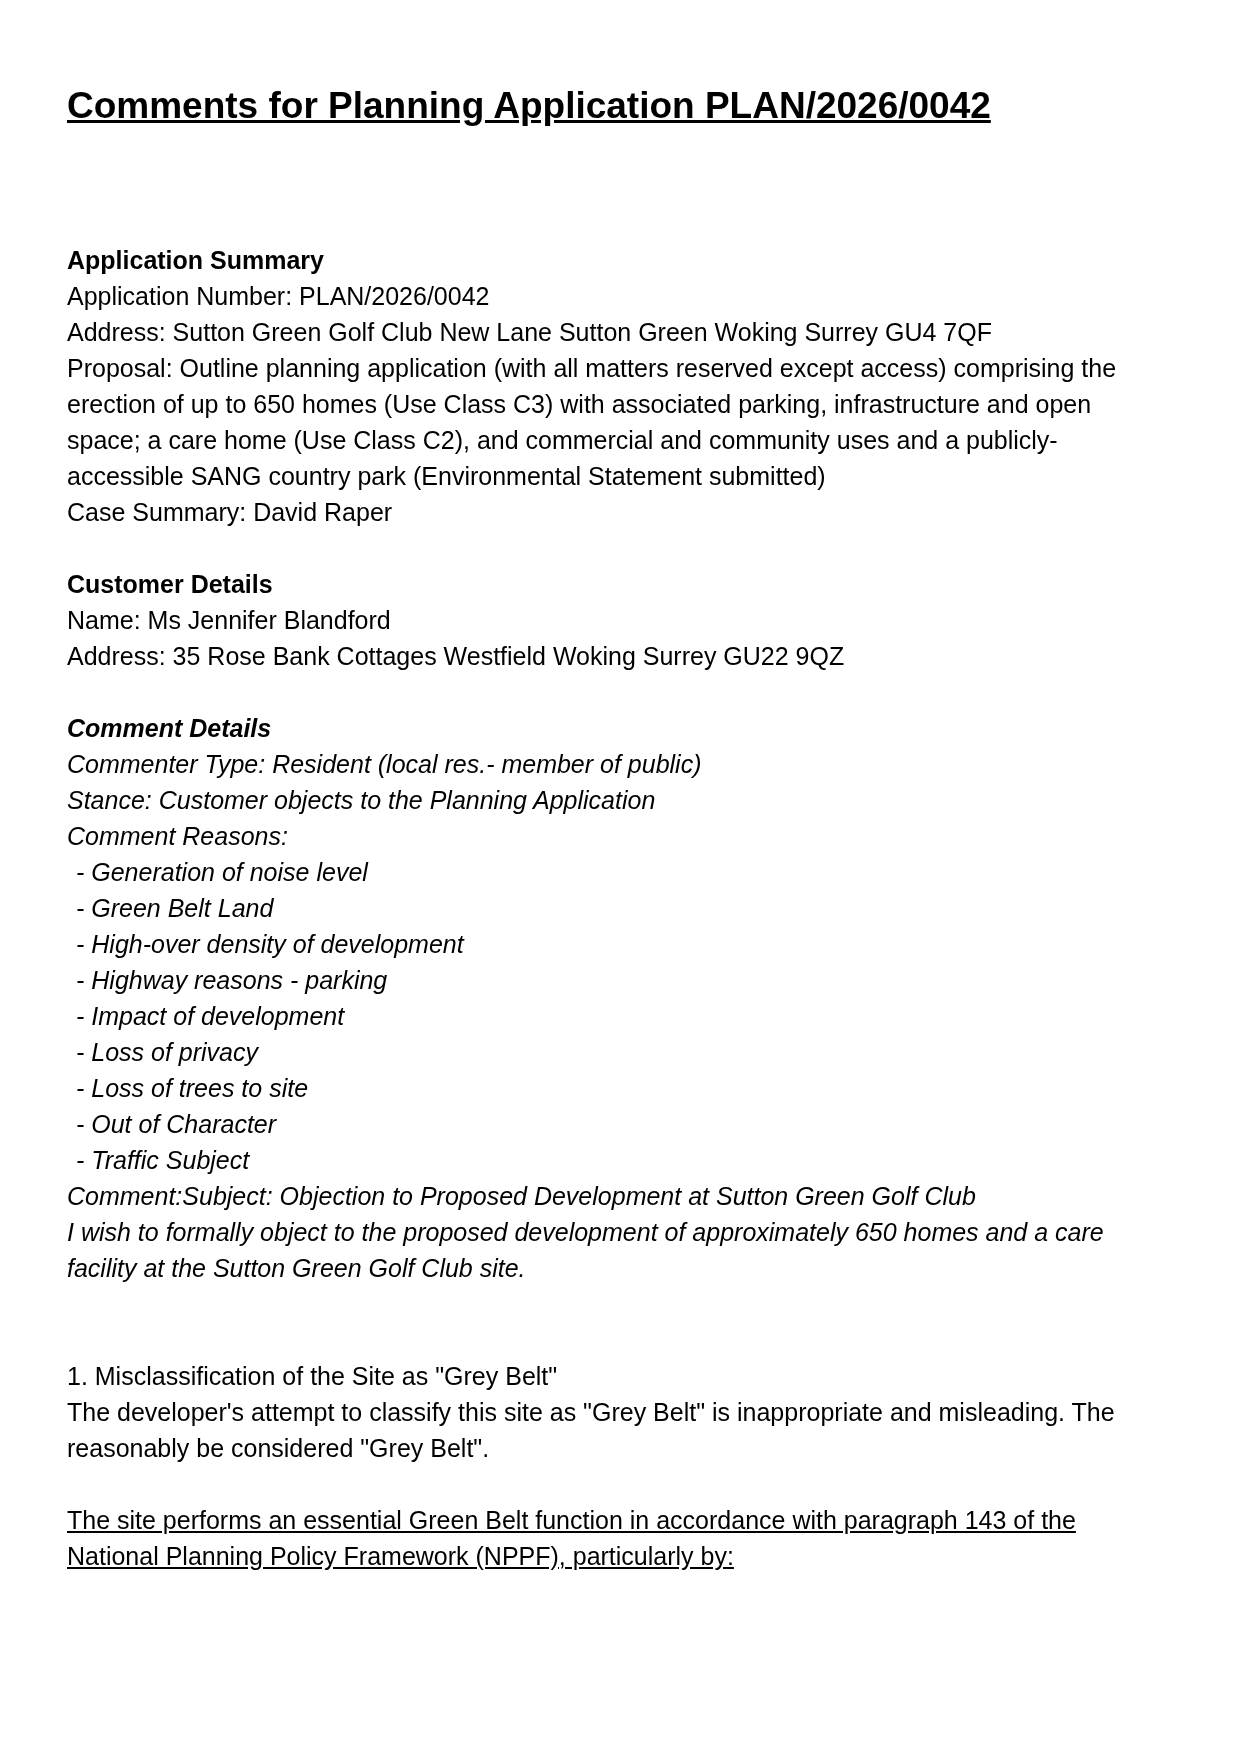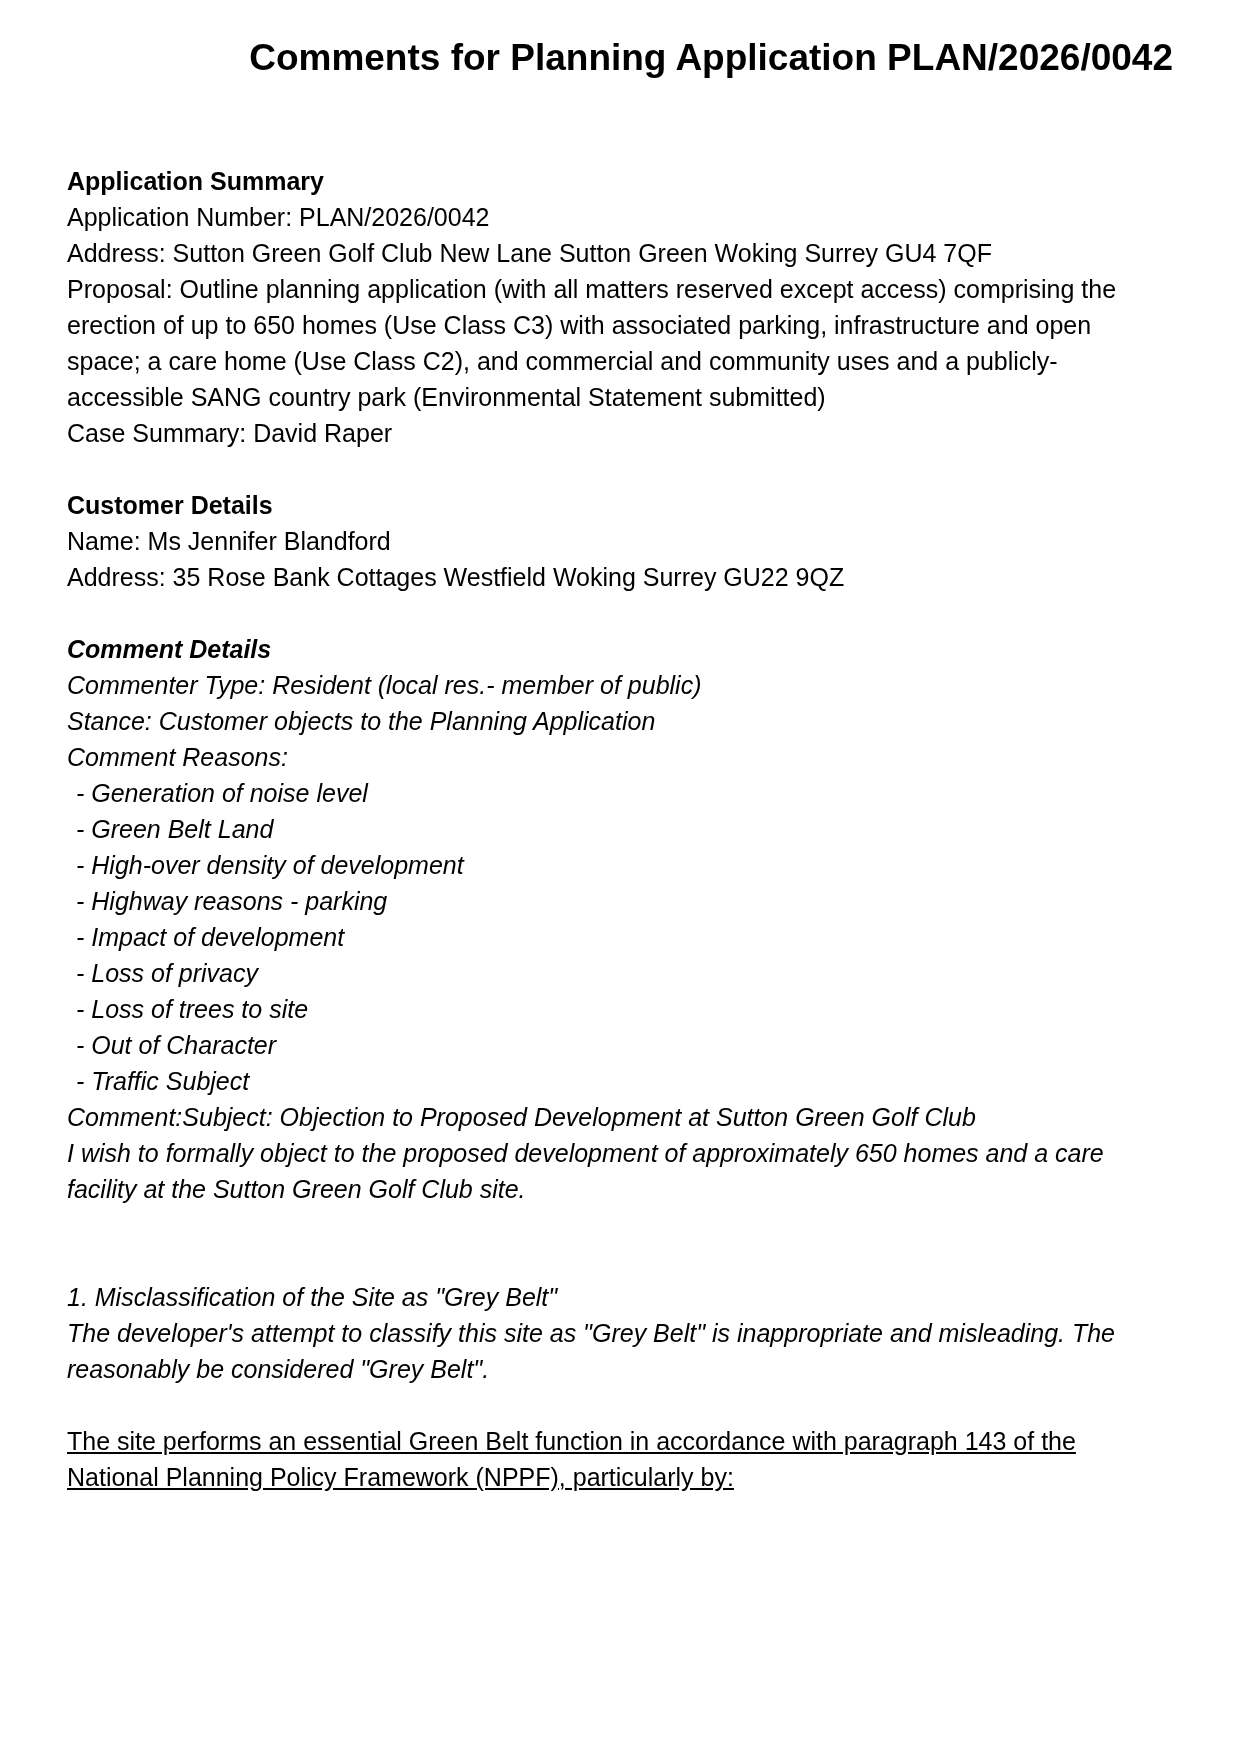--- a/index.html
+++ b/index.html
@@ -12,39 +12,40 @@
     height: 1755px;
     overflow: hidden;
     color: #000000;
     font-family: "Liberation Sans", "DejaVu Sans", sans-serif;
   }
   .page {
     width: 1106px;
     padding: 0 67px;
   }
   .doc-title {
-    margin-top: 36px;
+    margin-top: 84px;
     font-size: 37px;
     font-weight: bold;
     line-height: 44px;
-    text-align: right;
+    text-align: left;
     white-space: nowrap;
+    text-decoration: underline;
   }
   .line {
     font-size: 25px;
     line-height: 36px;
     white-space: nowrap;
   }
   .heading {
     font-weight: bold;
   }
-  .sec-app      { margin-top: 83px; }
+  .sec-app      { margin-top: 114px; }
   .sec-customer { margin-top: 36px; }
   .sec-comment  { margin-top: 36px; font-style: italic; }
-  .para-misclass { margin-top: 72px; font-style: italic; }
+  .para-misclass { margin-top: 72px; }
   .para-nppf     { margin-top: 36px; text-decoration: underline; }
   .indent { padding-left: 9px; }
 </style>
 </head>
 <body>
 
 <div class="page">
 
   <div class="doc-title">Comments for Planning Application PLAN/2026/0042</div>
 

